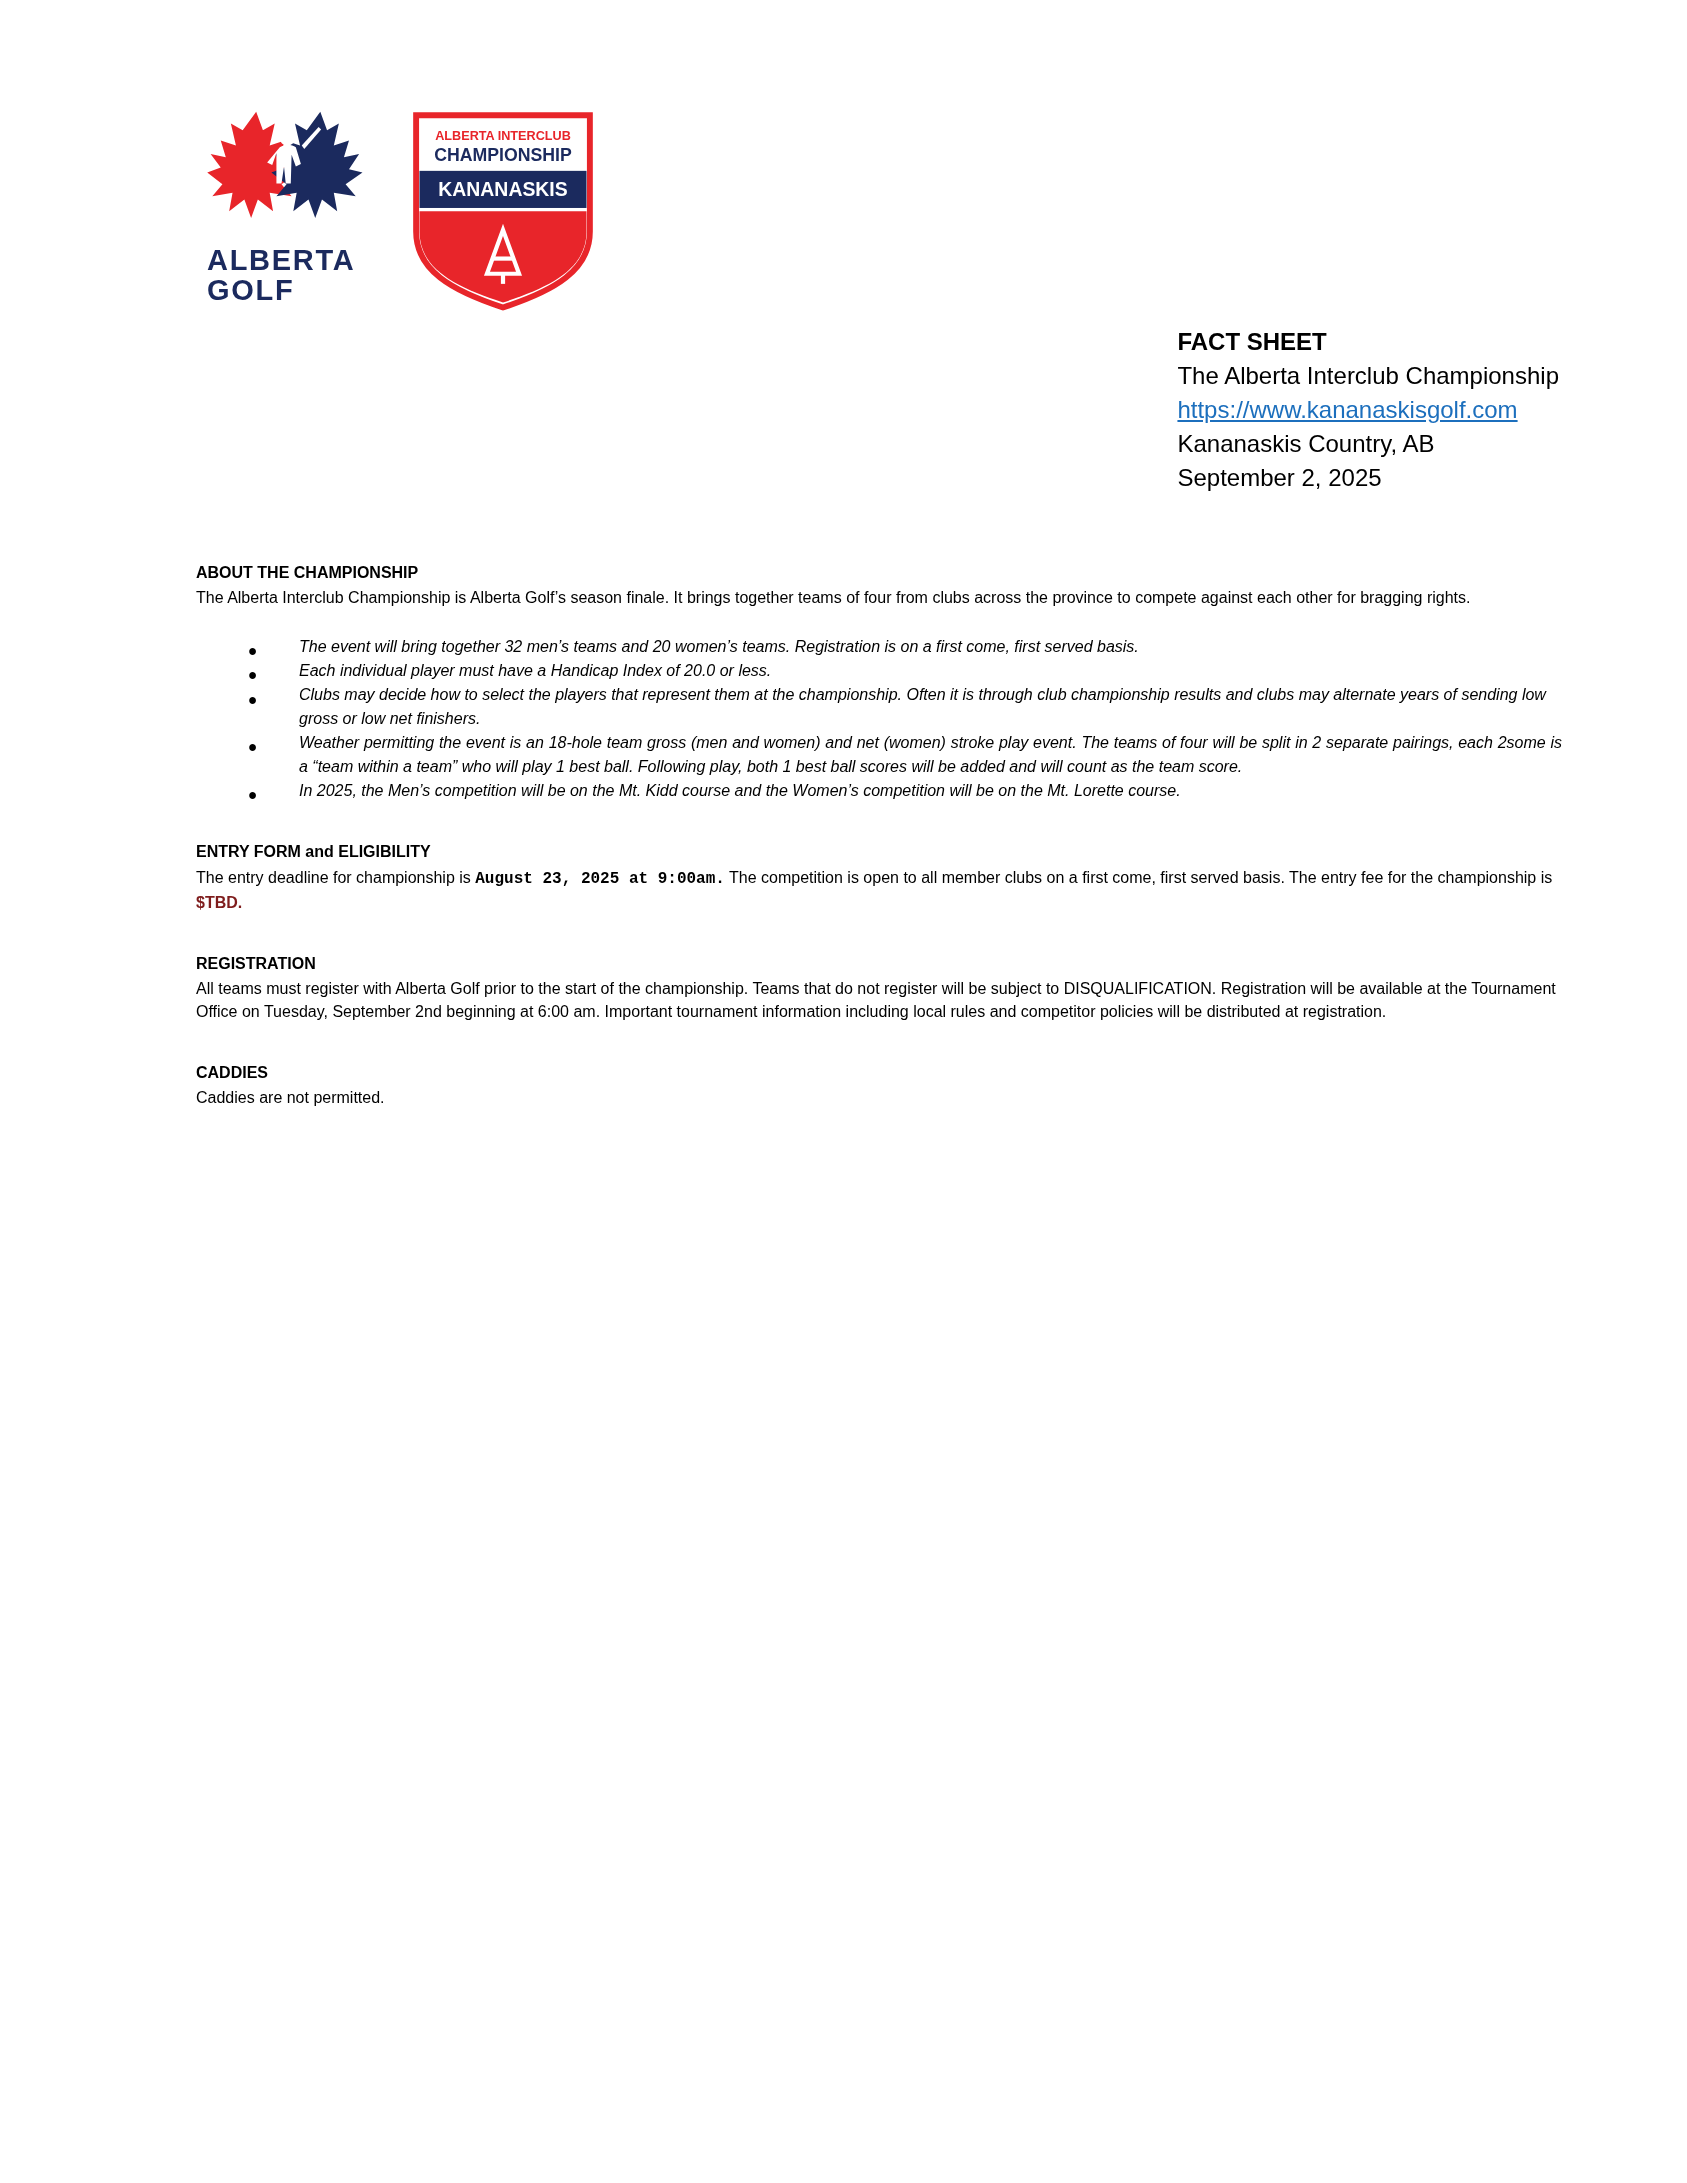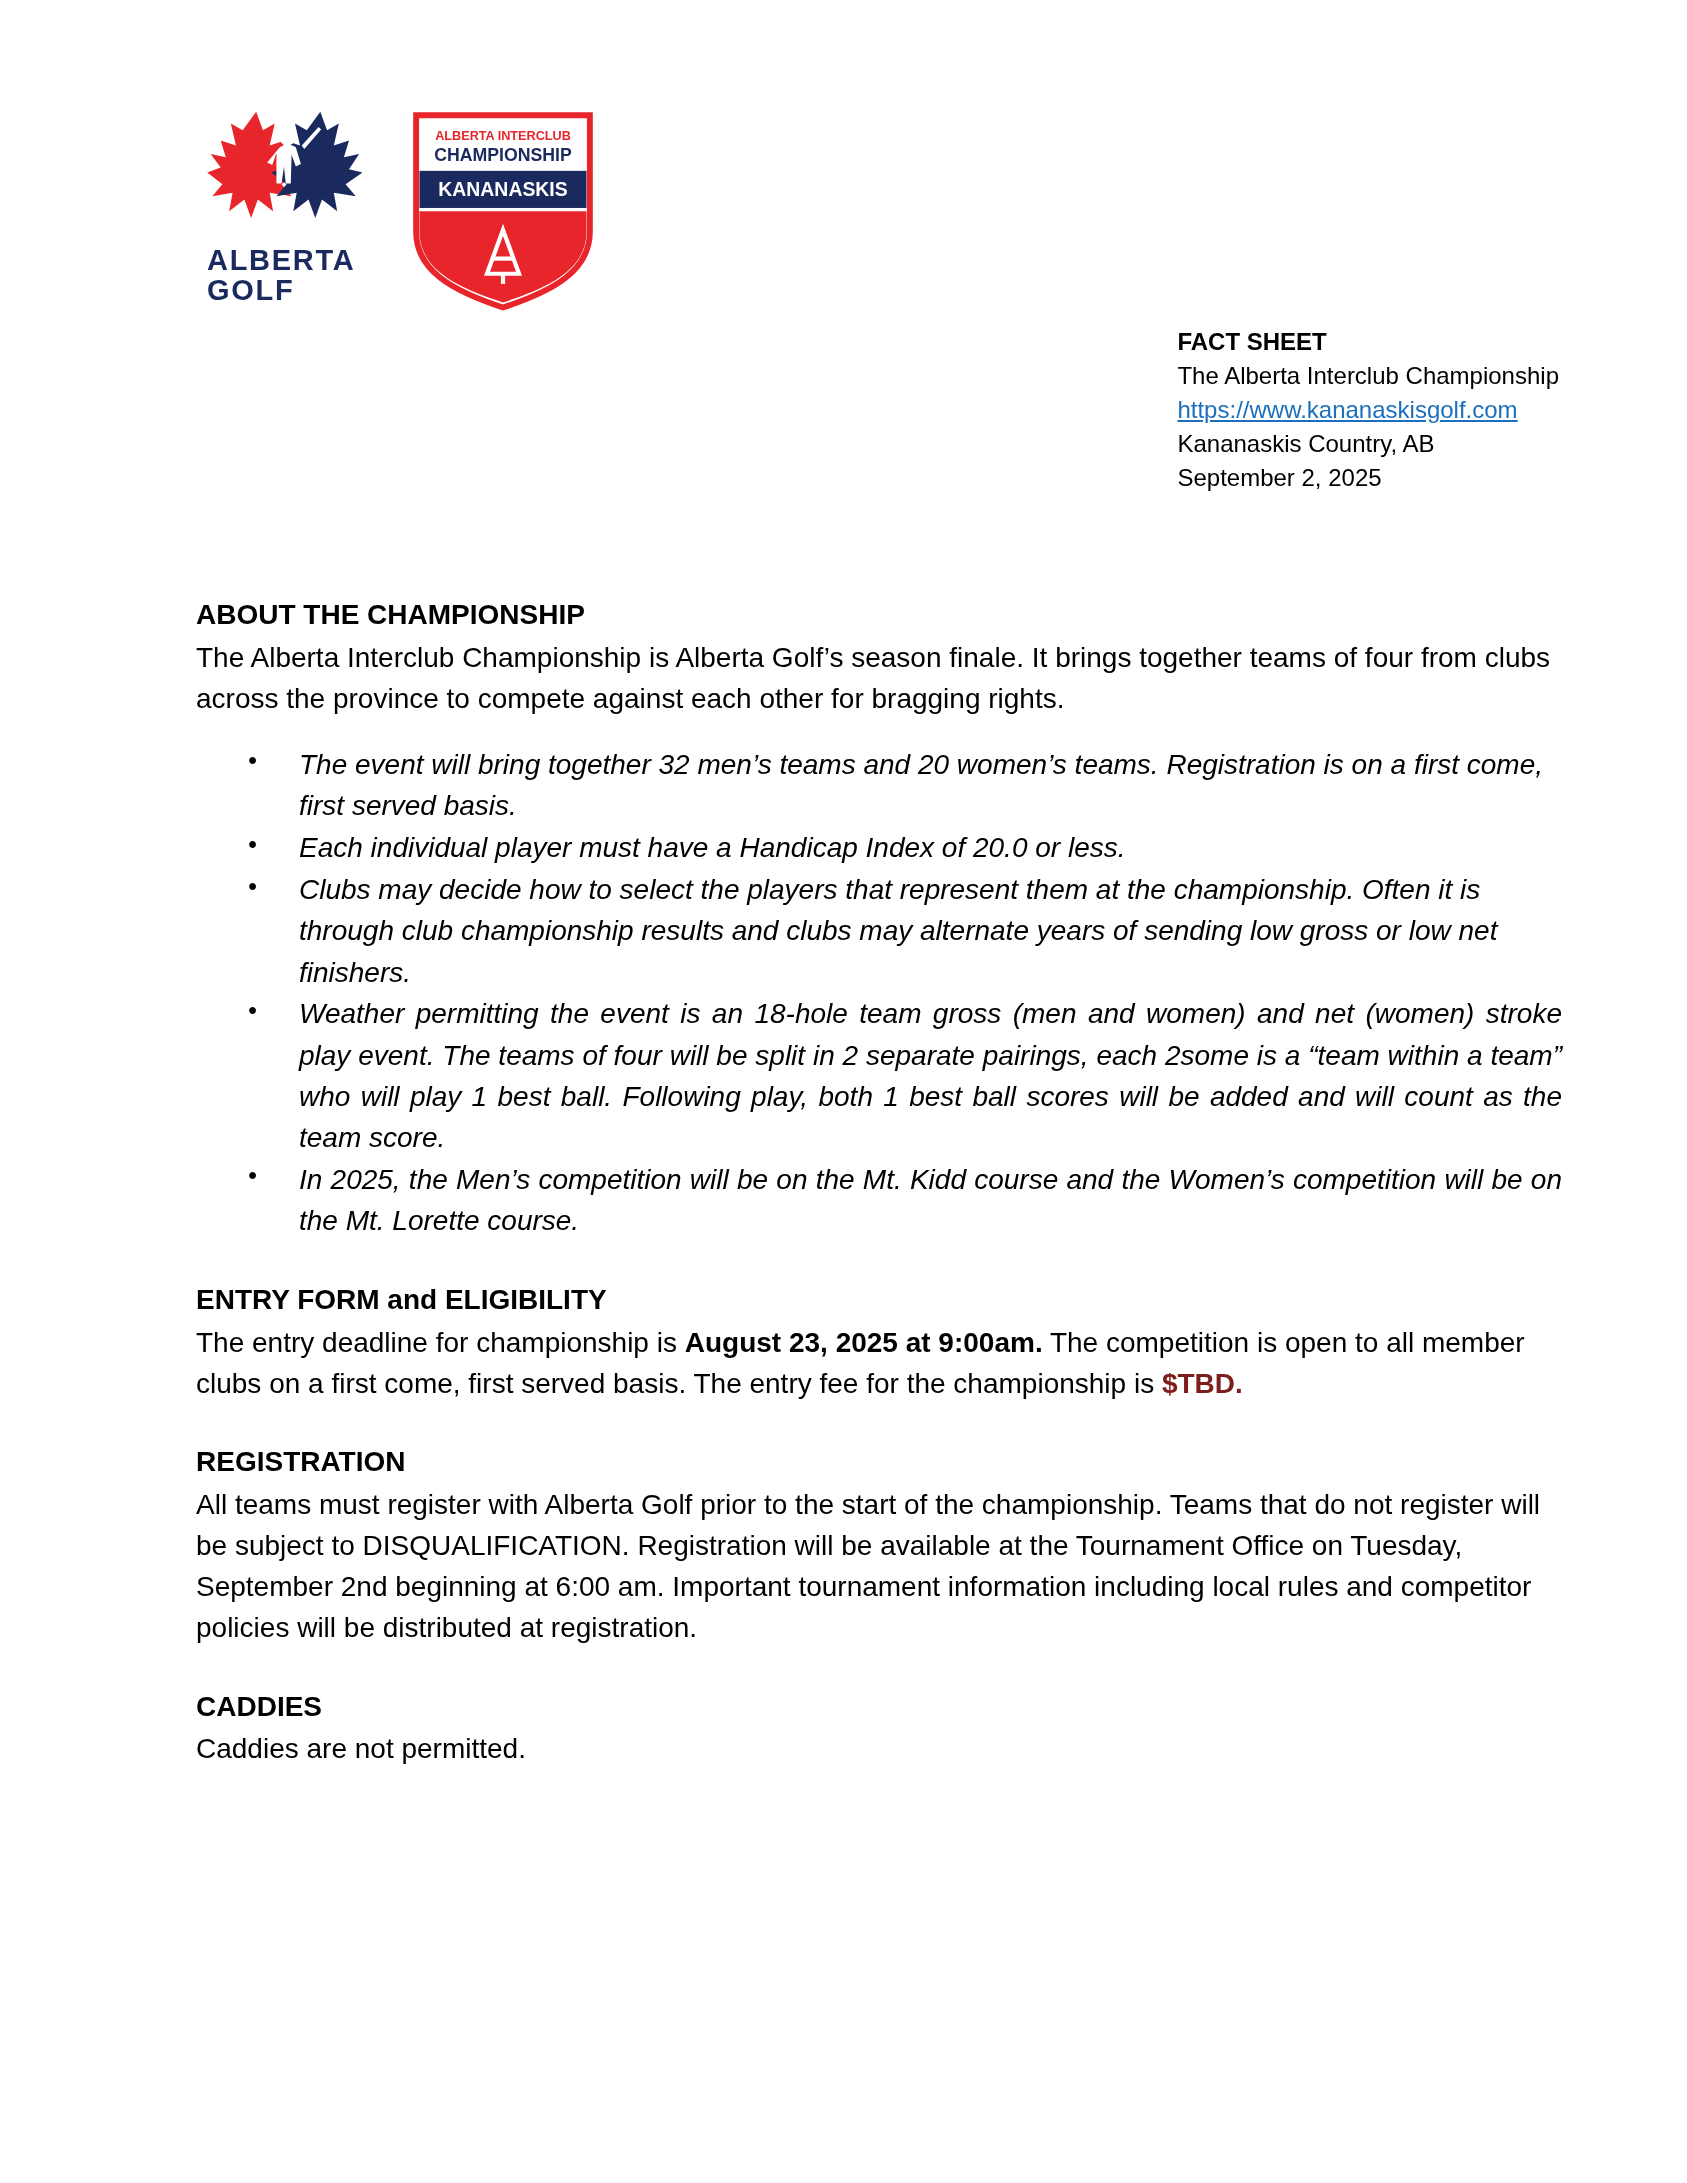--- a/index.html
+++ b/index.html
@@ -77,22 +77,22 @@
   .factsheet .link {
     color: #1c6fbd;
     text-decoration: underline;
   }
 
   
   .content {
     position: absolute;
     left: 196px;
     right: 125px;
-    top: 594px;
-    font-size: 28px;
+    top: 561px;
+    font-size: 16px;
     line-height: 1.47;
   }
   .sec-head {
     font-weight: bold;
     margin: 0 0 1.7px 0;
   }
   p.para {
     margin: 0 0 0 0;
   }
   .gap-sm { height: 25px; }
@@ -112,21 +112,21 @@
   ul.bullets li::before {
     content: "\2022";
     position: absolute;
     left: 52px;
     top: -1.7px;
     font-size: 25px;
   }
   li.justify { text-align: justify; }
   li.justify-ml { text-align: justify; }
 
-  .bold { font-weight: bold; }
+  .bold { font-weight: bold; font-family: Liberation Mono, monospace; }
   .red-bold { font-weight: bold; color: #7f1d1d; }
 
   
   svg { display: block; }
 </style>
 </head>
 <body>
 
 <div class="page">
 

